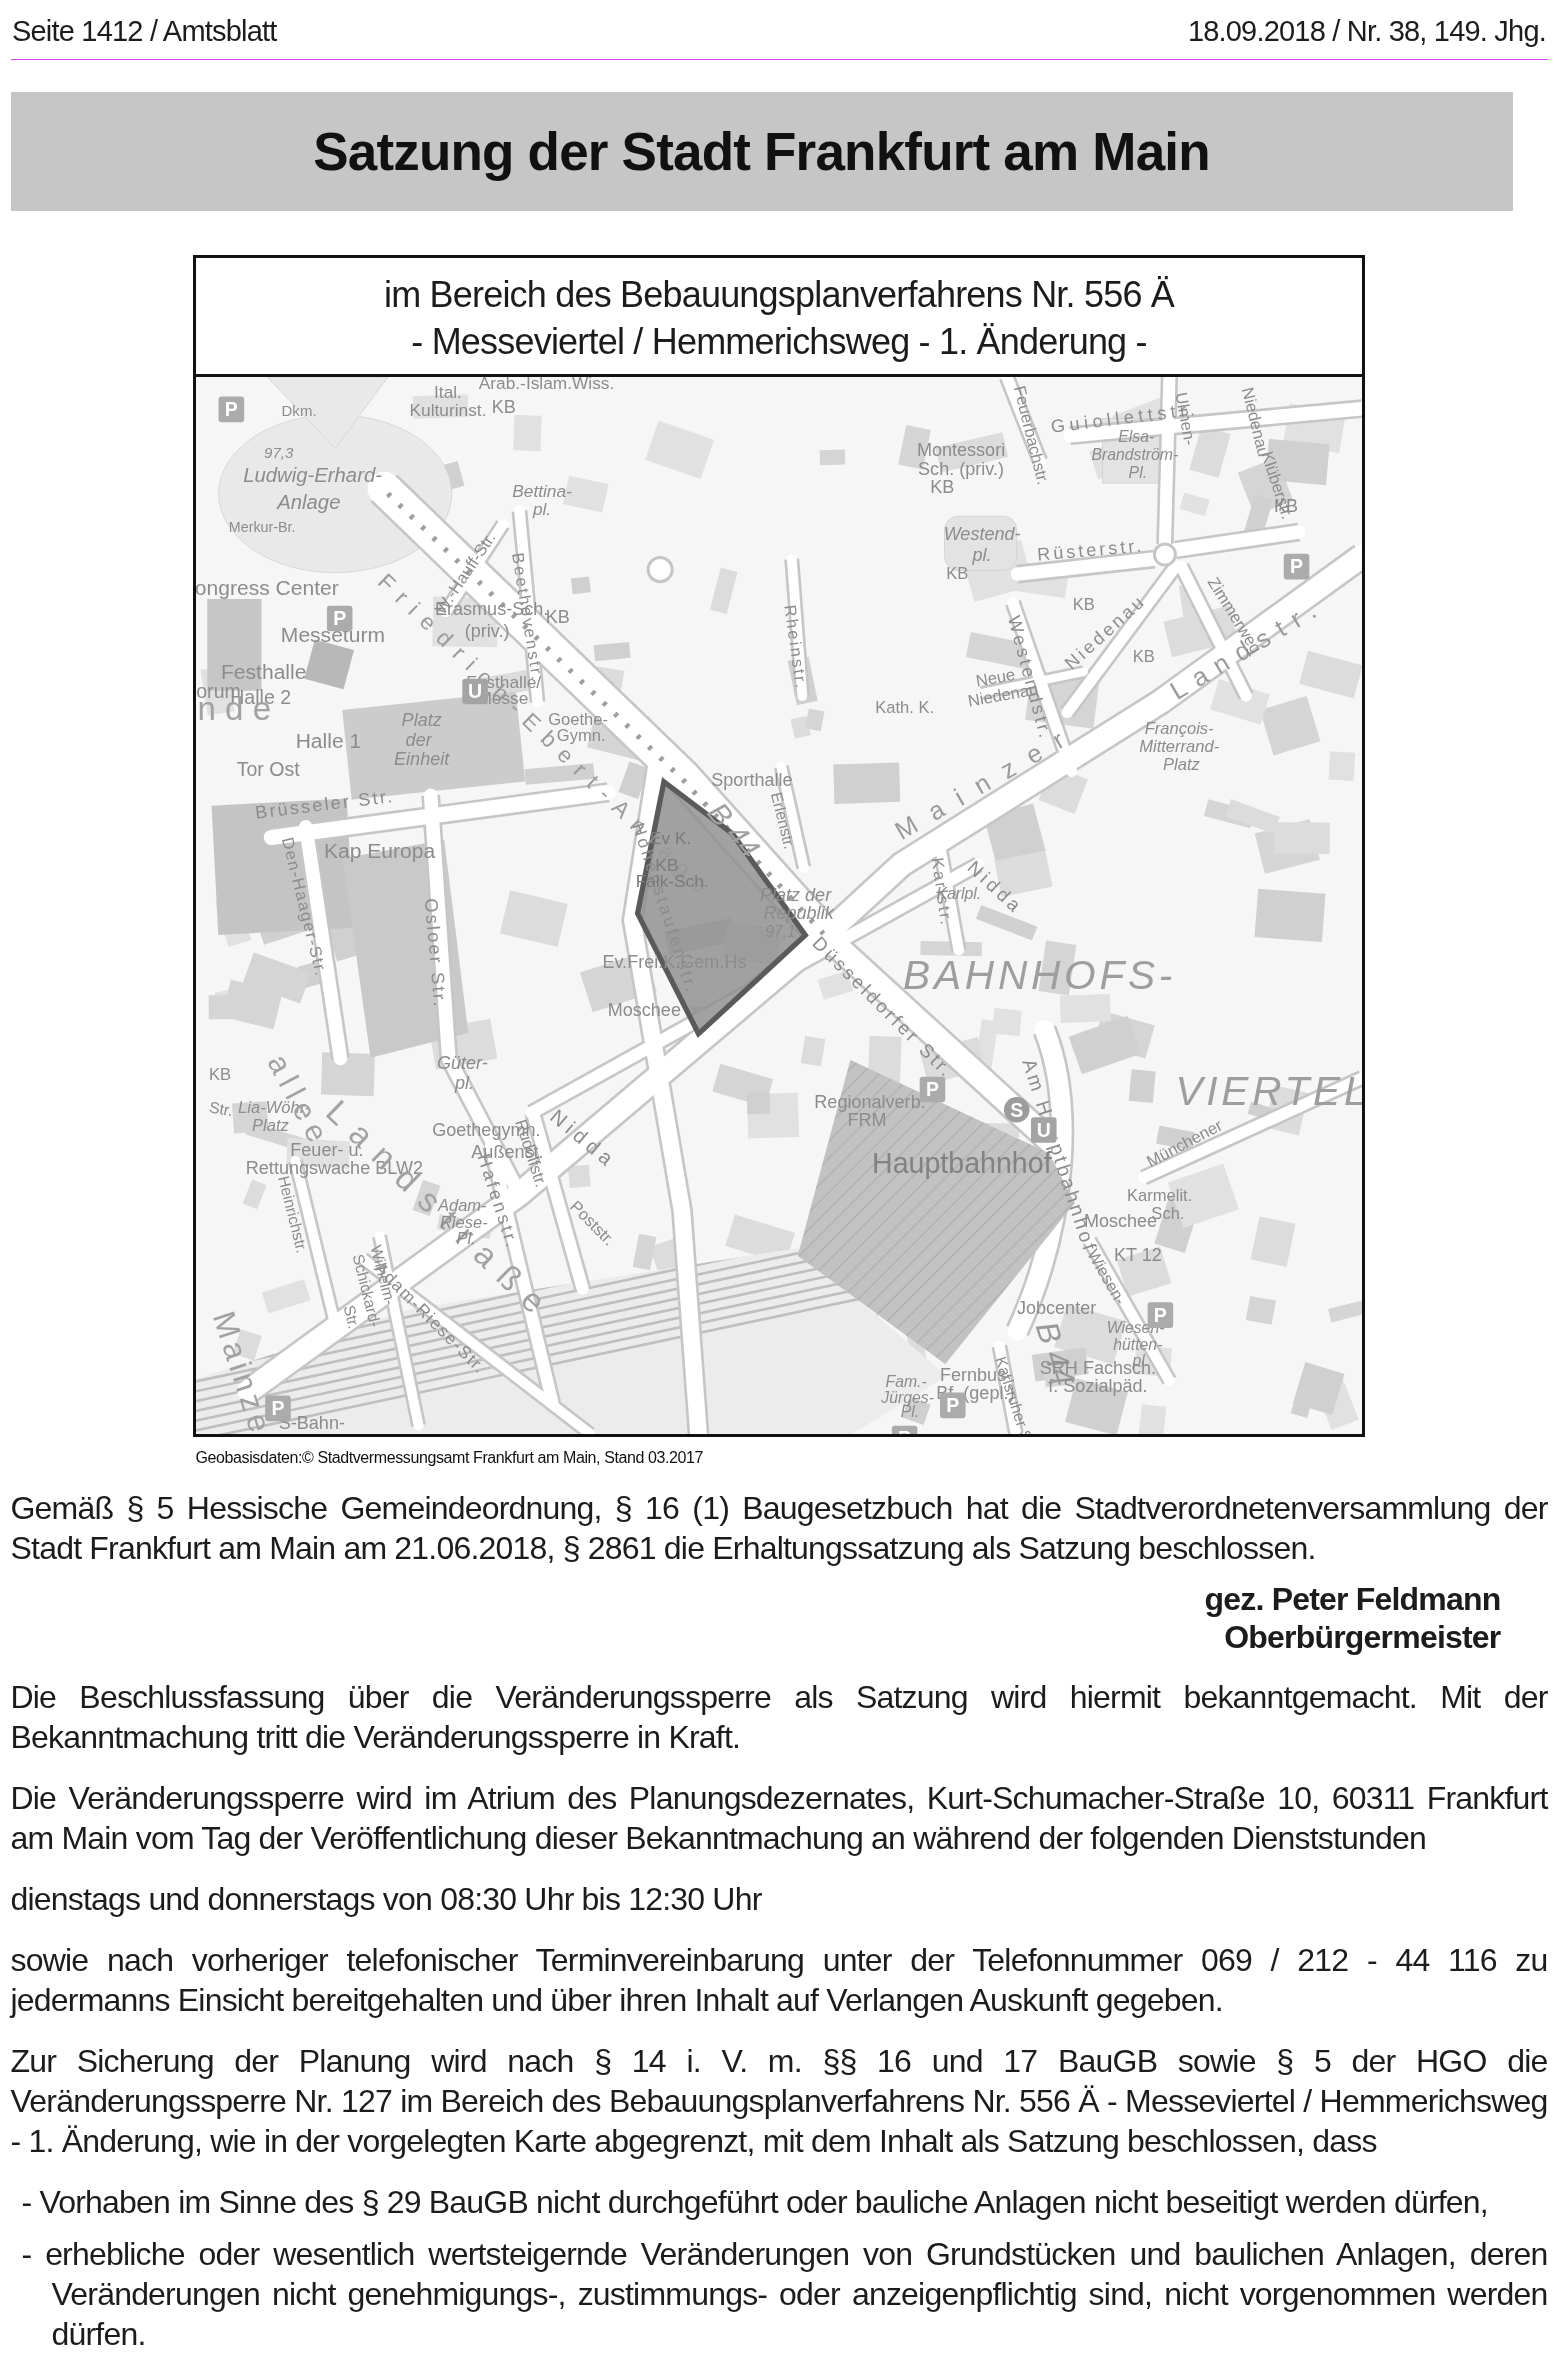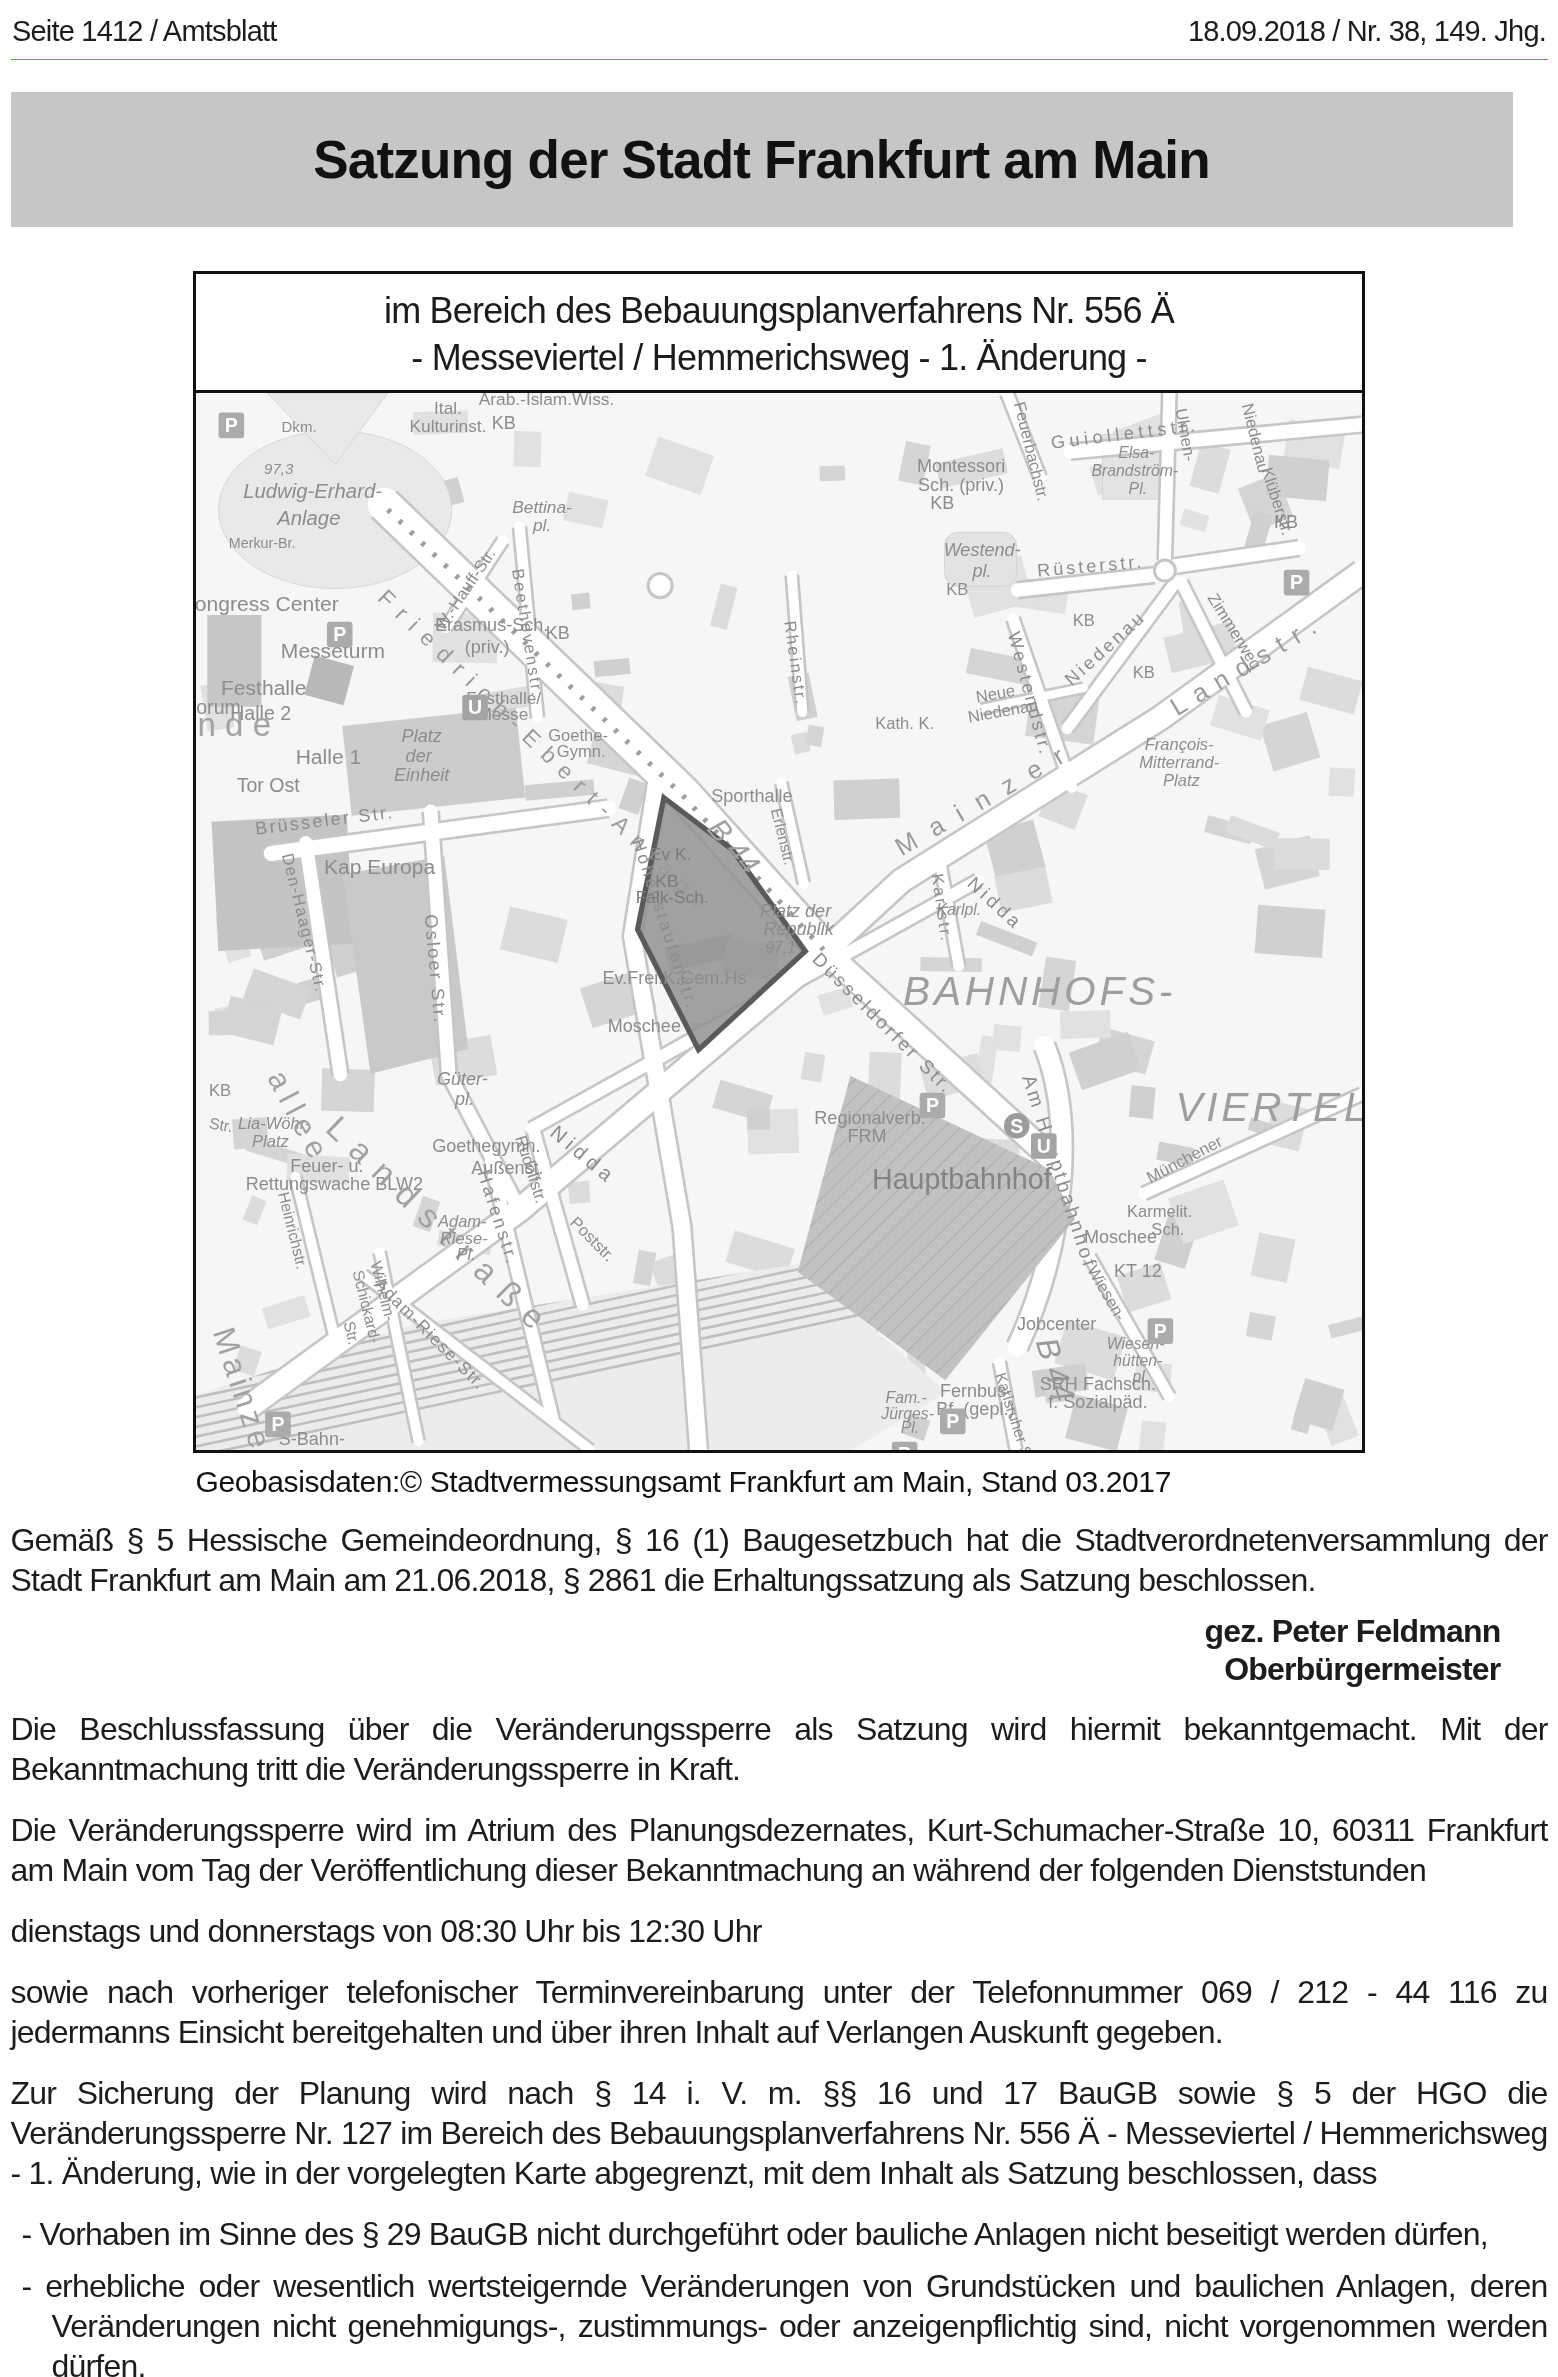--- a/index.html
+++ b/index.html
@@ -1,27 +1,27 @@
 <!DOCTYPE html>
 <html style="font-size:12px"><head>
 <meta charset="utf-8">
 <style>
   html,body{margin:0;padding:0;background:#ffffff;}
   body{width:1558px;height:2377px;overflow:hidden;font-family:"Liberation Sans",sans-serif;color:#1c1c1c;}
   .content{padding:10.5px 10.5px 0 10.5px;}
   .pagehead{display:flex;justify-content:space-between;align-items:baseline;font-size:29px;letter-spacing:-0.8px;padding:4.5px 1.5px 10.5px 1.5px;border-bottom:1px solid #d946ef;gap:36px;}
-  .banner{margin-top:32px;margin-right:35px;height:135px;background:#c6c6c6;display:flex;align-items:center;justify-content:center;}
+  .banner{margin-top:32px;margin-right:35px;height:119px;background:#c6c6c6;display:flex;align-items:center;justify-content:center;}
   .banner .t{font-size:53px;font-weight:bold;letter-spacing:-0.8px;color:#111;}
   .mapbox{width:1166px;margin:44px auto 0 auto;border:3px solid #111;box-sizing:content-box;}
   .maptitles{text-align:center;padding:13.5px 7.5px 9px 7.5px;}
   .maptitles .l1{font-size:41px;line-height:50px;letter-spacing:-0.8px;}
   .maptitles .l2,.maptitles .l3{font-size:36px;line-height:47px;letter-spacing:-0.8px;}
   .mapview{position:relative;height:1057px;border-top:3px solid #111;background:#f6f6f6;overflow:hidden;}
   .mapview svg{position:absolute;left:0;top:0;}
-  .caption{margin:12px 0 14px 185px;font-size:30px;letter-spacing:-0.4px;color:#111;}
+  .caption{margin:12px 0 14px 185px;font-size:16px;letter-spacing:-0.4px;color:#111;}
   .bodytext p{margin:21px 0 0 0;font-size:32px;line-height:40px;letter-spacing:-0.8px;}
   .bodytext .just{text-align:justify;}
   .sig{margin:12px 47px 0 0;text-align:right;font-weight:bold;font-size:32px;line-height:38px;letter-spacing:-0.8px;}
   .bullet{padding-left:41px;text-indent:-30px;}
   .b2{margin-top:12px !important;}
 </style>
 </head>
 <body>
 
 <div class="content">

